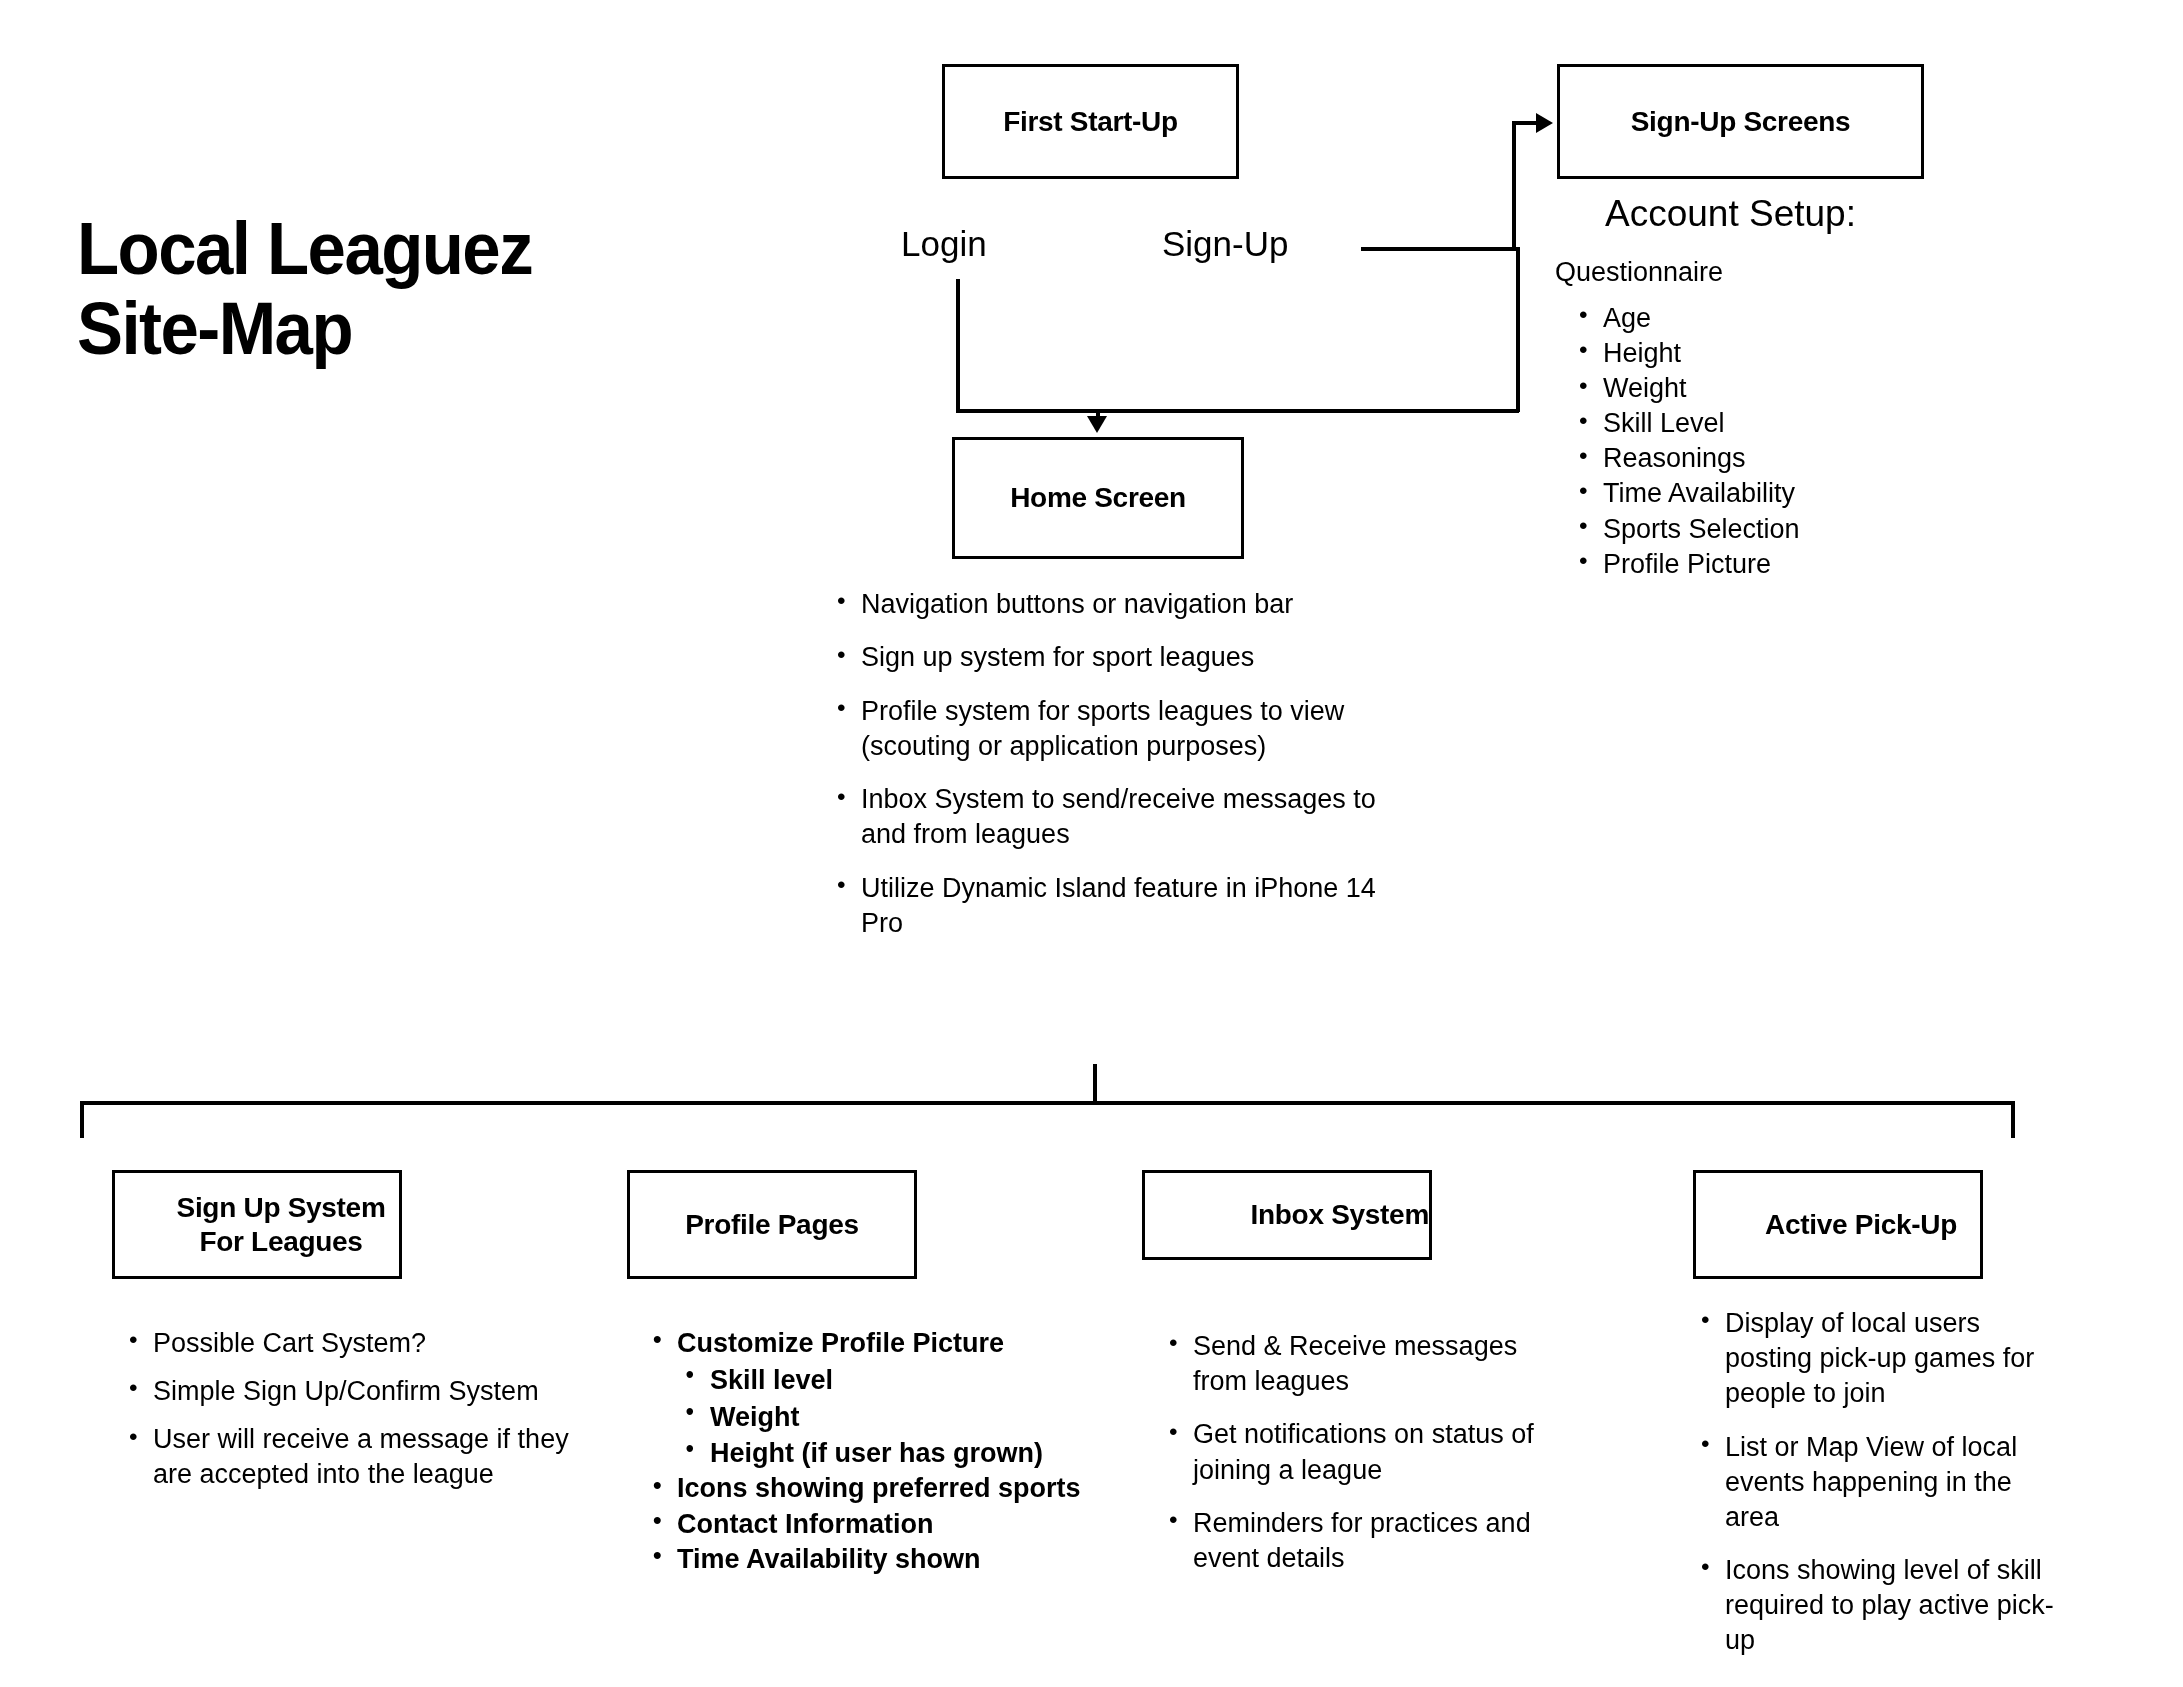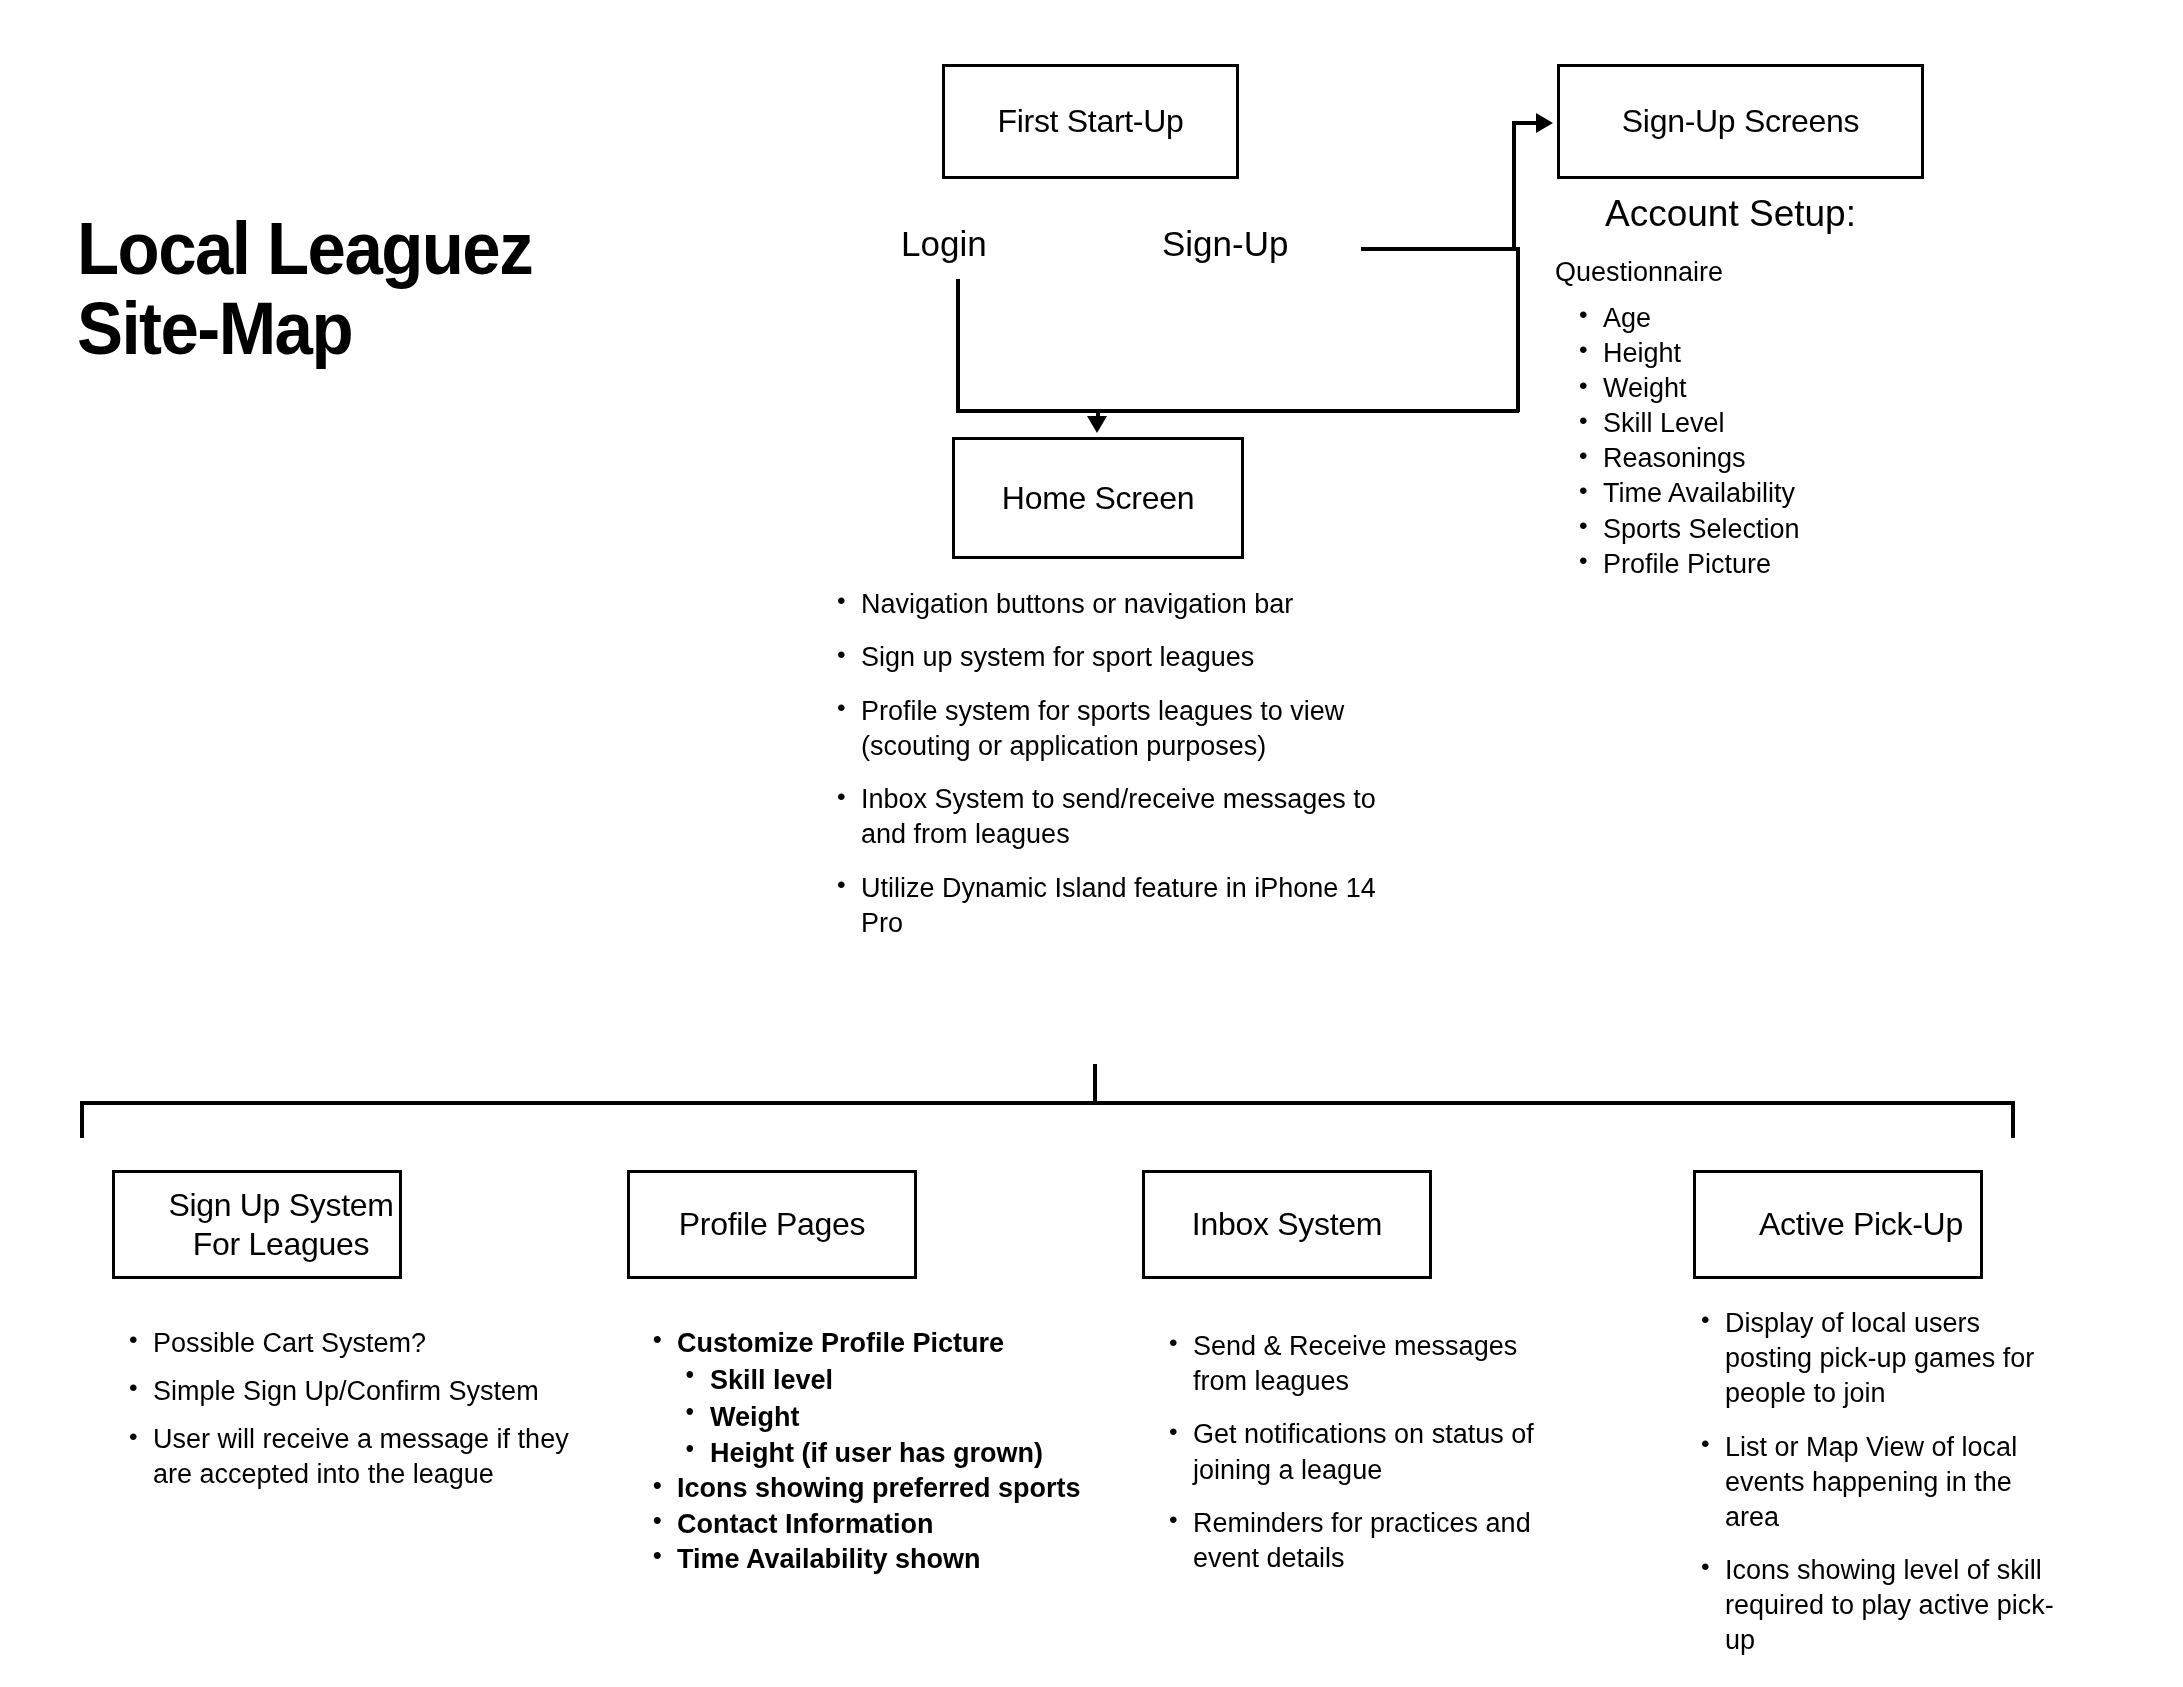--- a/index.html
+++ b/index.html
@@ -41,22 +41,22 @@
     position: absolute;
     border: 3.5px solid #000000;
     background: #ffffff;
     box-sizing: border-box;
     display: flex;
     align-items: center;
     justify-content: center;
   }
   .node-label {
     font-family: "Liberation Sans", sans-serif;
-    font-weight: normal;
-    font-size: 32px;
+    font-weight: bold;
+    font-size: 28px;
     line-height: 1.2;
     text-align: center;
     letter-spacing: -0.3px;
     color: #000;
     white-space: pre-line;
   }
 
   
   .flow-label {
     position: absolute;
@@ -222,21 +222,21 @@
 
   <div class="node-box" style="left:112px; top:1170px; width:290px; height:109px;padding-left:48px;">
     <div class="node-label">Sign Up System
 For Leagues</div>
   </div>
 
   <div class="node-box" style="left:627px; top:1170px; width:290px; height:109px;">
     <div class="node-label">Profile Pages</div>
   </div>
 
-  <div class="node-box" style="left:1142px; top:1170px; width:290px; height:109px;">
+  <div class="node-box" style="left:1142px; top:1170px; width:290px; height:90px;justify-content:flex-end;">
     <div class="node-label">Inbox System</div>
   </div>
 
   <div class="node-box" style="left:1693px; top:1170px; width:290px; height:109px;padding-left:46px;">
     <div class="node-label">Active Pick-Up</div>
   </div>
 
   <ul class="bullet-list medium" style="left:122px; top:1326px; width:454px;">
     <li>Possible Cart System?</li>
     <li>Simple Sign Up/Confirm System</li>

